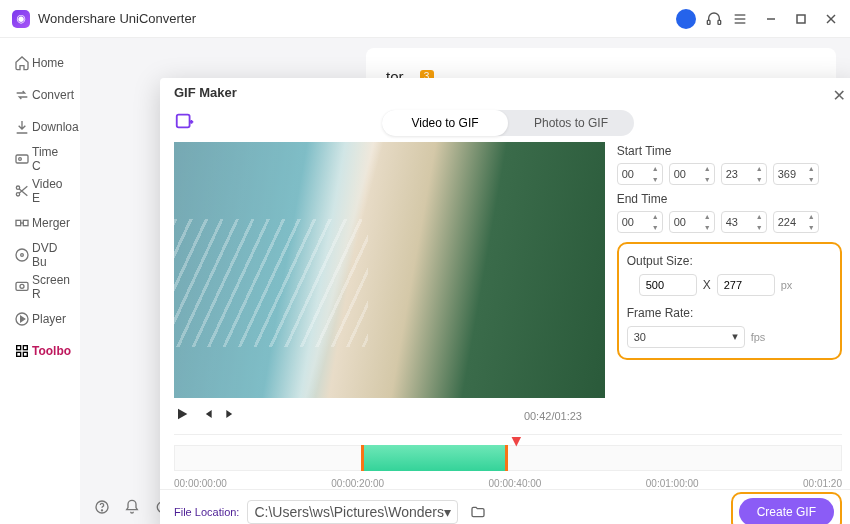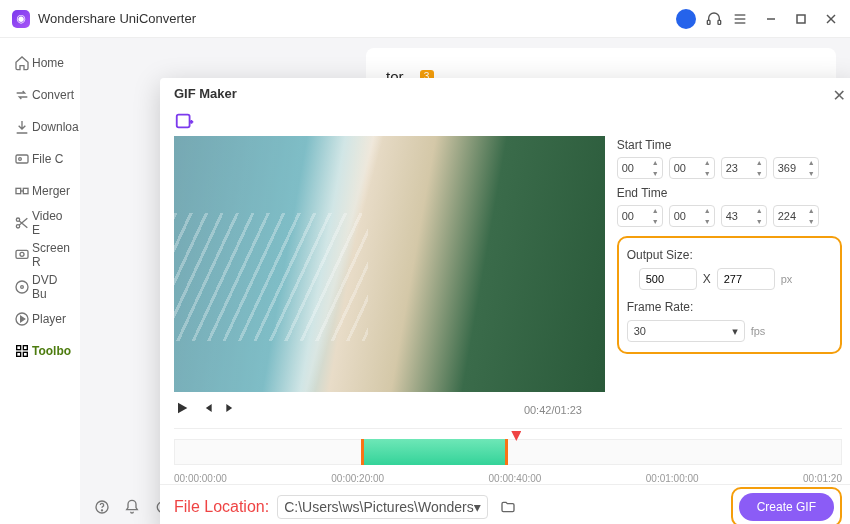--- a/index.html
+++ b/index.html
@@ -9,21 +9,21 @@
 .logo { width: 18px; height: 18px; background: linear-gradient(135deg, #7c3aed, #a855f7); border-radius: 5px; margin-right: 8px; display: flex; align-items: center; justify-content: center; color: #fff; font-size: 11px; }
 .app-title { font-size: 13px; color: #333; flex: 1; }
 .titlebar .right { display: flex; align-items: center; gap: 10px; }
 .avatar { width: 20px; height: 20px; border-radius: 50%; background: #2563eb; }
 .ticon { width: 16px; height: 16px; display: inline-flex; align-items: center; justify-content: center; color: #555; cursor: pointer; }
 .win-btn { width: 14px; height: 14px; display: inline-flex; align-items: center; justify-content: center; margin-left: 6px; }
 
 .main { display: flex; height: calc(100% - 38px); }
 .sidebar { width: 80px; background: #fff; padding: 10px 0; display: flex; flex-direction: column; gap: 2px; }
 .sidebar-item { height: 30px; display: flex; align-items: center; padding: 0 14px; gap: 2px; font-size: 12px; color: #555; cursor: pointer; }
-.sidebar-item.active { font-weight: 600; color: #4d7c0f; }
+.sidebar-item.active { font-weight: 600; color: #be185d; }
 .sicon { width: 16px; height: 16px; color: #777; display: inline-flex; align-items: center; justify-content: center; }
 .sidebar-item.active .sicon { color: #000; }
 
 .content { flex: 1; position: relative; background: #f5f5f7; }
 .bg-card { position: absolute; right: 14px; top: 10px; width: 470px; height: 360px; background: #fff; border-radius: 8px; padding: 20px; font-size: 13px; color: #555; }
 .bg-card .btitle { font-size: 15px; color: #222; display: flex; align-items: center; gap: 16px; }
 .badge { background: #f59e0b; color: #fff; font-size: 10px; width: 14px; height: 14px; border-radius: 3px; display: inline-flex; align-items: center; justify-content: center; }
 .bg-meta { position: absolute; right: 30px; top: 140px; font-size: 15px; color: #333; }
 .bg-sub { position: absolute; right: 30px; top: 165px; font-size: 12px; color: #888; }
 .bg-cd { position: absolute; right: 30px; top: 280px; font-size: 12px; color: #666; }
@@ -65,21 +65,21 @@
 .pbtn { color: #333; cursor: pointer; }
 .time { margin-left: auto; margin-right: 260px; font-size: 11px; color: #888; }
 
 .timeline { height: 56px; margin: 0 14px; position: relative; border-top: 1px solid #eee; }
 .track { position: absolute; top: 10px; left: 0; right: 0; height: 26px; background: #fafafa; border: 1px solid #eee; }
 .sel-range { position: absolute; top: 10px; height: 26px; background: linear-gradient(#6ee7b7, #34d399); border-left: 3px solid #f97316; border-right: 3px solid #f97316; }
 .playhead { position: absolute; top: 2px; width: 10px; height: 10px; background: #ef4444; clip-path: polygon(50% 100%, 0 0, 100% 0); }
 .ticks { position: absolute; bottom: 0; left: 0; right: 0; display: flex; justify-content: space-between; font-size: 10px; color: #999; }
 
 .bottom { height: 44px; display: flex; align-items: center; padding: 0 14px; gap: 8px; border-top: 1px solid #eee; }
-.loc-lbl { font-size: 16px; color: #ef4444; text-align: right; }
+.loc-lbl { font-size: 11px; color: #4c1d95; text-align: right; }
 .loc-in { flex: 0 0 176px; height: 24px; border: 1px solid #ddd; border-radius: 4px; display: flex; align-items: center; padding: 0 6px; font-size: 14px; color: #555; justify-content: center; }
 .folder-btn { width: 24px; height: 24px; display: flex; align-items: center; justify-content: center; cursor: pointer; color: #666; }
 .create-wrap { margin-left: auto; border: 2px solid #f59e0b; border-radius: 10px; padding: 4px 6px; }
 .create-btn { background: #8b5cf6; color: #fff; border: none; border-radius: 16px; height: 28px; padding: 0 18px; font-size: 12px; cursor: pointer; }
 </style>
 </head>
 <body>
 
 <div class="titlebar">
   <div class="logo">◉</div>
@@ -145,59 +145,59 @@
         </span>
         <span>Downloa</span>
       </div>
       <div class="sidebar-item">
         <span class="sicon">
           <svg width="16" height="16" viewBox="0 0 24 24" fill="none" stroke="currentColor" stroke-width="2">
             <rect x="3" y="6" width="18" height="12" rx="2"></rect>
             <circle cx="9" cy="12" r="2"></circle>
           </svg>
         </span>
-        <span>File C</span>
+        <span>Time C</span>
+      </div>
+      <div class="sidebar-item">
+        <span class="sicon">
+          <svg width="16" height="16" viewBox="0 0 24 24" fill="none" stroke="currentColor" stroke-width="2">
+            <circle cx="6" cy="7" r="2.5"></circle>
+            <circle cx="6" cy="17" r="2.5"></circle>
+            <path d="M8 9l12 10M8 15L20 5"></path>
+          </svg>
+        </span>
+        <span>Video E</span>
       </div>
       <div class="sidebar-item">
         <span class="sicon">
           <svg width="16" height="16" viewBox="0 0 24 24" fill="none" stroke="currentColor" stroke-width="2">
             <rect x="3" y="8" width="7" height="8"></rect>
             <rect x="14" y="8" width="7" height="8"></rect>
             <path d="M10 12h4"></path>
           </svg>
         </span>
         <span>Merger</span>
       </div>
       <div class="sidebar-item">
         <span class="sicon">
           <svg width="16" height="16" viewBox="0 0 24 24" fill="none" stroke="currentColor" stroke-width="2">
-            <circle cx="6" cy="7" r="2.5"></circle>
-            <circle cx="6" cy="17" r="2.5"></circle>
-            <path d="M8 9l12 10M8 15L20 5"></path>
-          </svg>
-        </span>
-        <span>Video E</span>
+            <circle cx="12" cy="12" r="9"></circle>
+            <circle cx="12" cy="12" r="2"></circle>
+          </svg>
+        </span>
+        <span>DVD Bu</span>
       </div>
       <div class="sidebar-item">
         <span class="sicon">
           <svg width="16" height="16" viewBox="0 0 24 24" fill="none" stroke="currentColor" stroke-width="2">
             <rect x="3" y="5" width="18" height="12" rx="2"></rect>
             <circle cx="12" cy="11" r="3"></circle>
           </svg>
         </span>
         <span>Screen R</span>
-      </div>
-      <div class="sidebar-item">
-        <span class="sicon">
-          <svg width="16" height="16" viewBox="0 0 24 24" fill="none" stroke="currentColor" stroke-width="2">
-            <circle cx="12" cy="12" r="9"></circle>
-            <circle cx="12" cy="12" r="2"></circle>
-          </svg>
-        </span>
-        <span>DVD Bu</span>
       </div>
       <div class="sidebar-item">
         <span class="sicon">
           <svg width="16" height="16" viewBox="0 0 24 24" fill="none" stroke="currentColor" stroke-width="2">
             <circle cx="12" cy="12" r="9"></circle>
             <path d="M10 8l6 4-6 4z" fill="currentColor"></path>
           </svg>
         </span>
         <span>Player</span>
       </div>
@@ -250,20 +250,24 @@
           <span>GIF Maker</span>
         </div>
       <span class="close-x">✕</span>
       <div class="upload-icon">
         <svg width="22" height="22" viewBox="0 0 24 24" fill="none" stroke="currentColor" stroke-width="2">
             <rect x="3" y="5" width="14" height="14" rx="2"></rect>
             <path d="M17 13h4m-2-2v4"></path>
           </svg>
       </div>
 
+      <div class="tabs">
+        <div class="tab active">Video to GIF</div>
+        <div class="tab">Photos to GIF</div>
+      </div>
 
       <div class="row">
         <div class="preview">
           <div class="beach"></div>
             <div class="waves"></div>
         </div>
         <div class="controls">
           <div class="lbl">Start Time</div>
           <div class="spinrow" id="startrow">
               <div class="spin">

